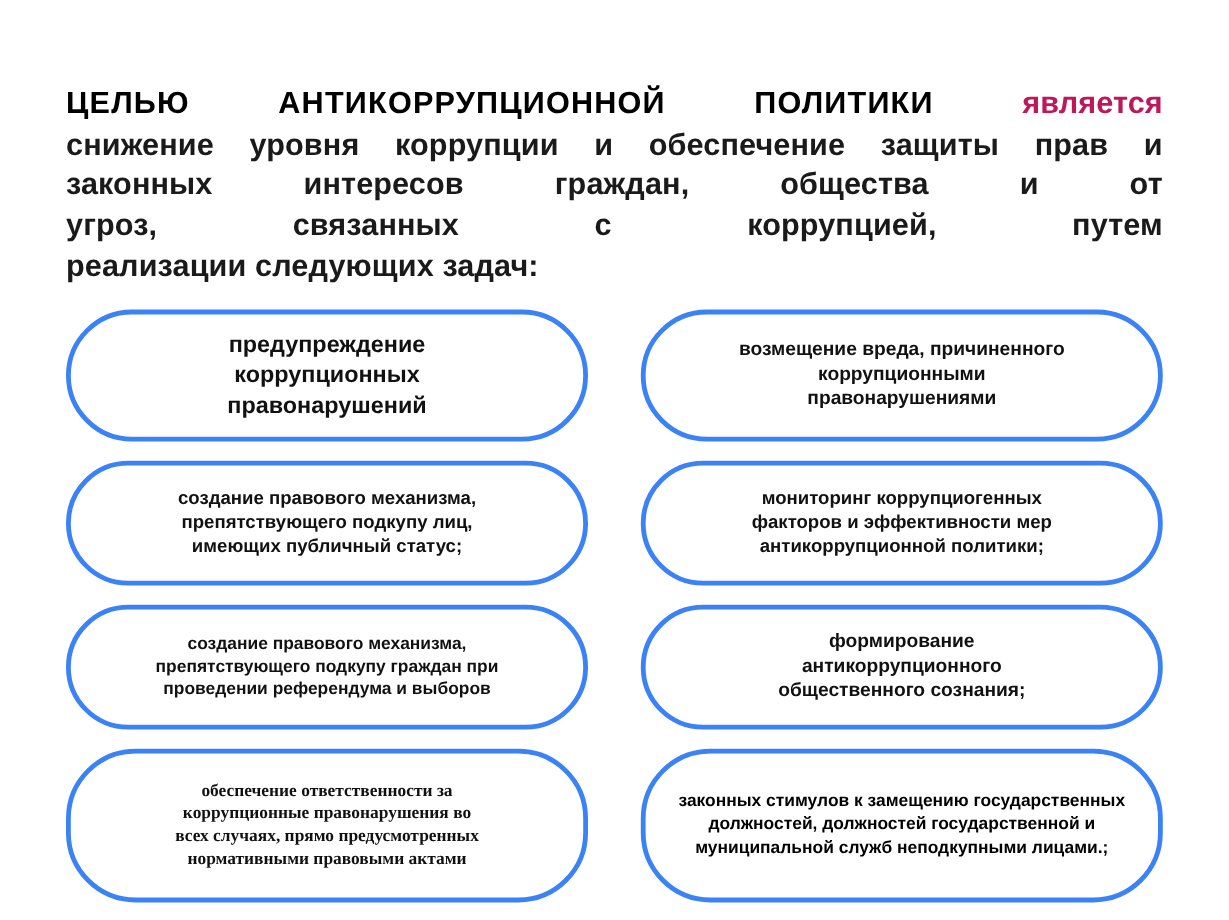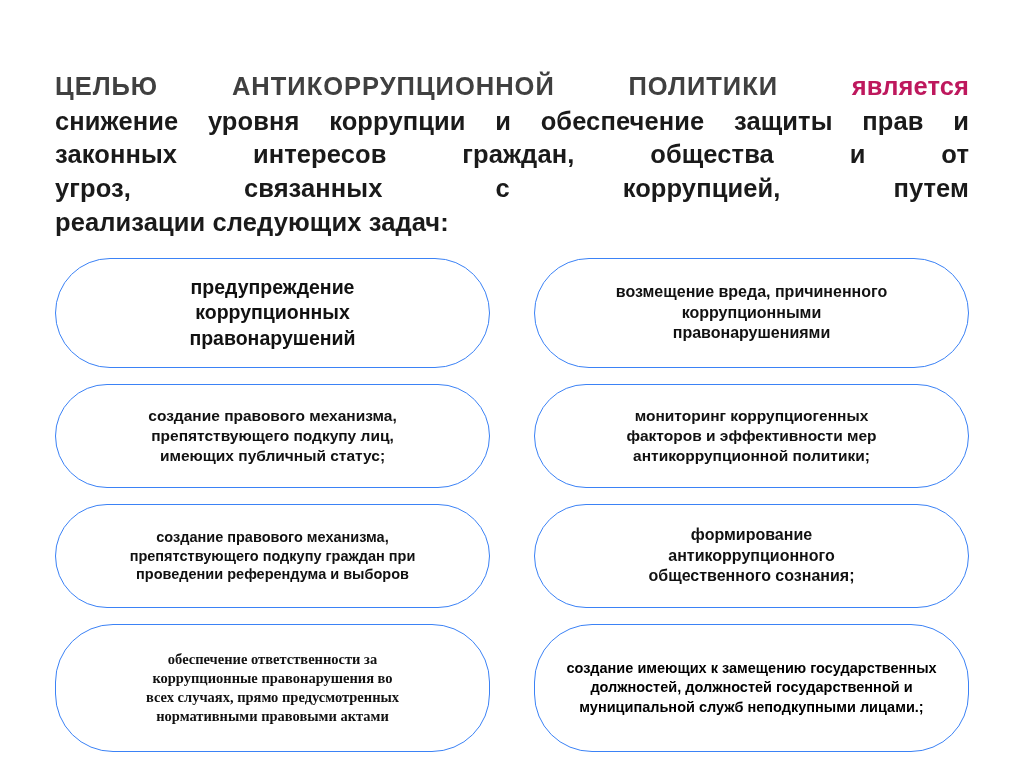--- a/index.html
+++ b/index.html
@@ -31,21 +31,21 @@
     text-justify: inter-word;
     letter-spacing: 0.1px;
   }
   .heading-row {
     display: flex;
     align-items: baseline;
     justify-content: space-between;
     white-space: nowrap;
   }
   .heading-row .accent-word {
-    color: #404040;
+    color: #000000;
     font-weight: bold;
     letter-spacing: 1px;
   }
   .heading-row .tail-word {
     color: #be185d;
     font-weight: bold;
   }
   .heading-body {
     margin-top: 1px;
     text-align: justify;
@@ -69,21 +69,21 @@
     display: grid;
     grid-template-columns: 435px 435px;
     column-gap: 44px;
     row-gap: 16px;
   }
   .cell {
     position: relative;
   }
   .pill {
     box-sizing: border-box;
-    border: 1px solid #3b82f6;
+    border: 4px solid #3b82f6;
     border-radius: 58px;
     background: #ffffff;
     display: flex;
     align-items: center;
     justify-content: center;
     text-align: center;
     padding: 8px 26px;
     color: #111111;
     font-weight: bold;
     line-height: 1.3;
@@ -228,21 +228,21 @@
           <span class="line">коррупционные правонарушения во</span>
           <span class="line">всех случаях, прямо предусмотренных</span>
           <span class="line">нормативными правовыми актами</span>
         </span>
       </div>
     </div>
     <div class="cell">
       <div class="pill r4 t-sm"></div>
       <div class="overflow-text">
         <span class="txt t-sm" style="font-weight:bold;">
-          <span class="line">создание имеющих к</span>
+          <span class="line">законных стимулов к</span>
           <span class="line">замещению государственных должностей,</span>
           <span class="line">должностей государственной и</span>
           <span class="line">муниципальной служб неподкупными</span>
           <span class="line">лицами.;</span>
         </span>
       </div>
     </div>
 
   </div>
 </div>

